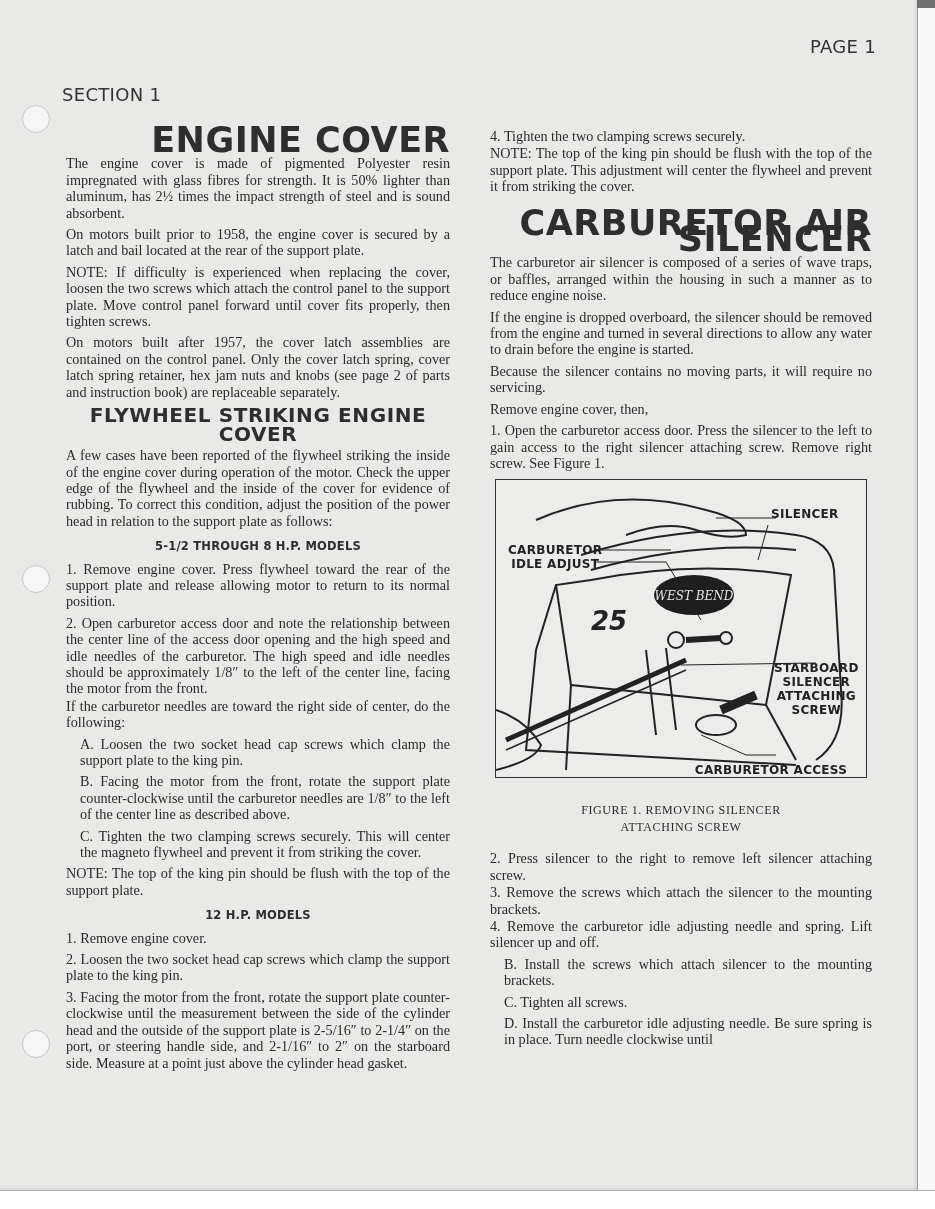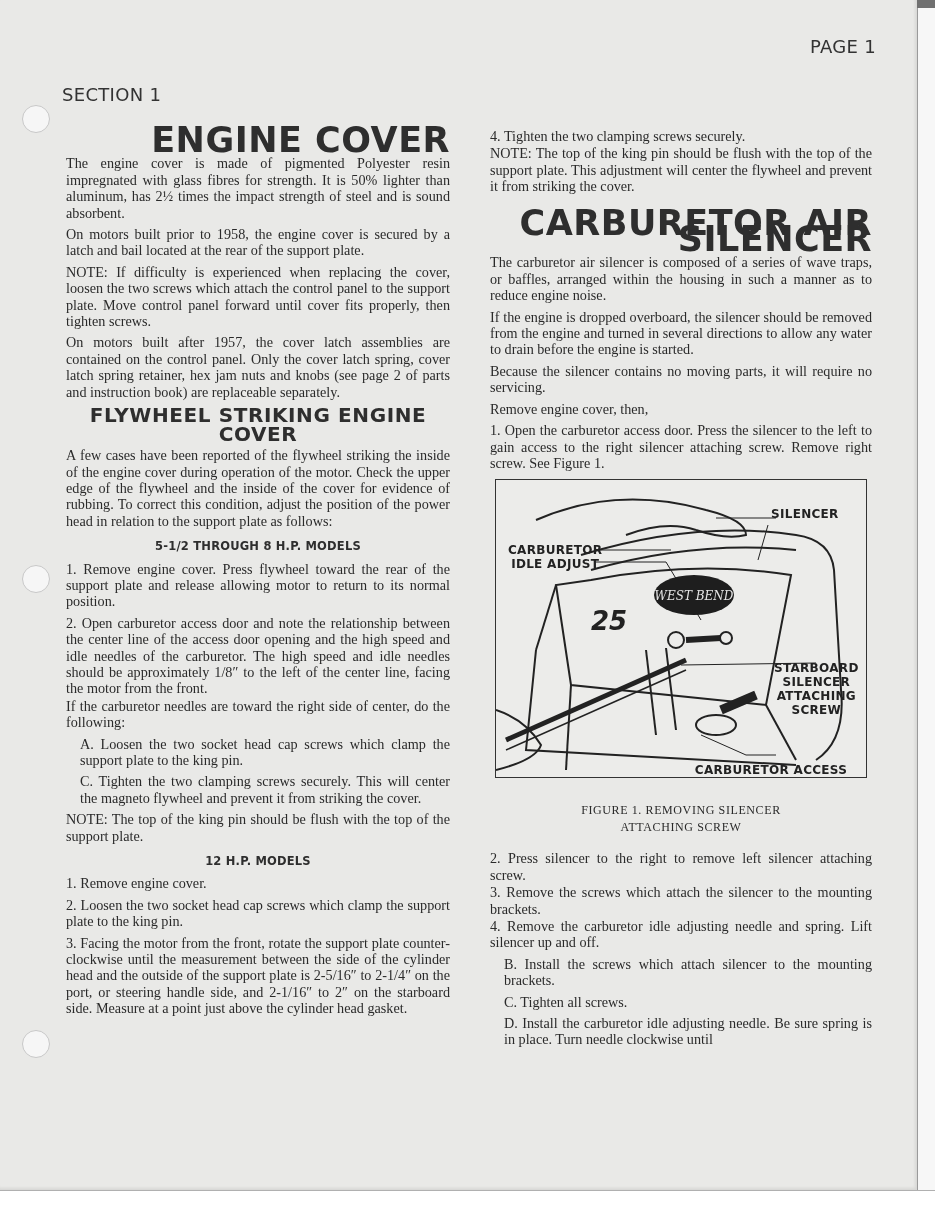--- a/index.html
+++ b/index.html
@@ -88,20 +88,21 @@
   <p>On motors built after 1957, the cover latch assemblies are contained on the control panel. Only the cover latch spring, cover latch spring retainer, hex jam nuts and knobs (see page 2 of parts and instruction book) are replaceable separately.</p>
 
   <h2 class="mid">FLYWHEEL STRIKING ENGINE COVER</h2>
   <p>A few cases have been reported of the flywheel striking the inside of the engine cover during operation of the motor. Check the upper edge of the flywheel and the inside of the cover for evidence of rubbing. To correct this condition, adjust the position of the power head in relation to the support plate as follows:</p>
 
   <h3 class="small">5-1/2 THROUGH 8 H.P. MODELS</h3>
   <p>1. Remove engine cover. Press flywheel toward the rear of the support plate and release allowing motor to return to its normal position.</p>
   <p class="tight">2. Open carburetor access door and note the relationship between the center line of the access door opening and the high speed and idle needles of the carburetor. The high speed and idle needles should be approximately 1/8″ to the left of the center line, facing the motor from the front.</p>
   <p>If the carburetor needles are toward the right side of center, do the following:</p>
   <p class="indent">A. Loosen the two socket head cap screws which clamp the support plate to the king pin.</p>
+  <p class="indent">B. Facing the motor from the front, rotate the support plate counter-clockwise until the carburetor needles are 1/8″ to the left of the center line as described above.</p>
   <p class="indent">C. Tighten the two clamping screws securely. This will center the magneto flywheel and prevent it from striking the cover.</p>
   <p>NOTE: The top of the king pin should be flush with the top of the support plate.</p>
 
   <h3 class="small">12 H.P. MODELS</h3>
   <p>1. Remove engine cover.</p>
   <p>2. Loosen the two socket head cap screws which clamp the support plate to the king pin.</p>
   <p>3. Facing the motor from the front, rotate the support plate counter-clockwise until the measurement between the side of the cylinder head and the outside of the support plate is 2-5/16″ to 2-1/4″ on the port, or steering handle side, and 2-1/16″ to 2″ on the starboard side. Measure at a point just above the cylinder head gasket.</p>
 </div>
 
 <div class="col col-right">

